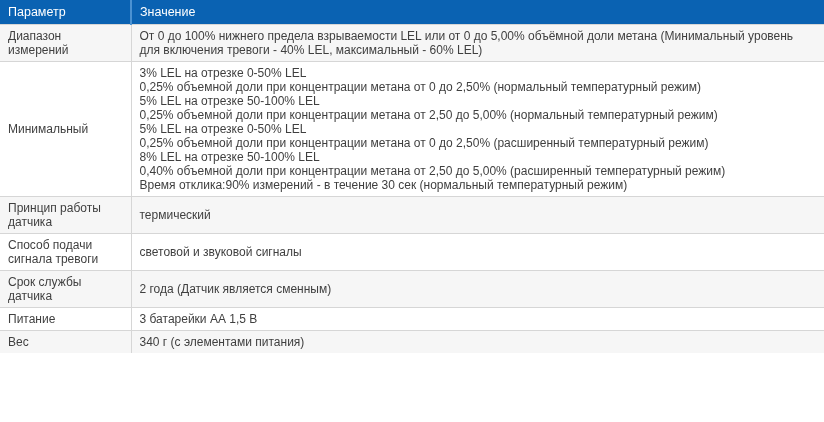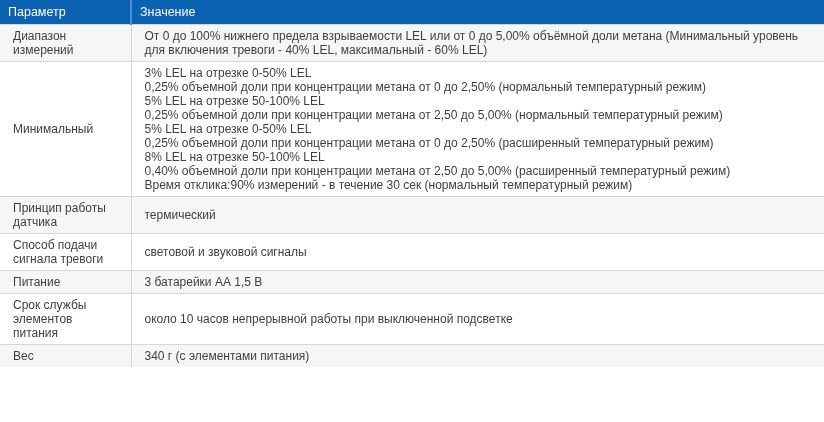--- a/index.html
+++ b/index.html
@@ -42,21 +42,21 @@
     padding: 5px 8px;
     line-height: 14px;
     border: none;
   }
   table.spec thead th + th {
     border-left: 2px solid var(--header-divider);
   }
 
   table.spec tbody td {
     border: 1px solid var(--border);
-    padding: 4px 13px;
+    padding: 4px 8px;
     line-height: 14px;
     vertical-align: middle;
   }
   table.spec tbody tr:nth-child(odd)  { background: var(--row-alt-bg); }
   table.spec tbody tr:nth-child(even) { background: var(--row-bg); }
   table.spec tbody tr:last-child td   { border-bottom: none; }
   table.spec tbody td:first-child     { border-left: none; }
   table.spec tbody td:last-child      { border-right: none; }
 
   td.value-cell { white-space: pre-line; margin-left: 36px; }
@@ -95,26 +95,26 @@
   </tr>
         <tr>
     <td class="param-cell">Принцип работы датчика</td>
     <td class="value-cell">термический</td>
   </tr>
         <tr>
     <td class="param-cell">Способ подачи сигнала тревоги</td>
     <td class="value-cell">световой и звуковой сигналы</td>
   </tr>
         <tr>
+    <td class="param-cell">Срок службы датчика</td>
+    <td class="value-cell">2 года (Датчик является сменным)</td>
+  </tr>
+        <tr>
     <td class="param-cell">Питание</td>
     <td class="value-cell">3 батарейки АА 1,5 В</td>
-  </tr>
-        <tr>
-    <td class="param-cell">Срок службы элементов питания</td>
-    <td class="value-cell">около 10 часов непрерывной работы при выключенной подсветке</td>
   </tr>
         <tr>
     <td class="param-cell">Вес</td>
     <td class="value-cell">340 г (с элементами питания)</td>
   </tr>
       </tbody>
   </table>
 </div>
 
 </body></html>

